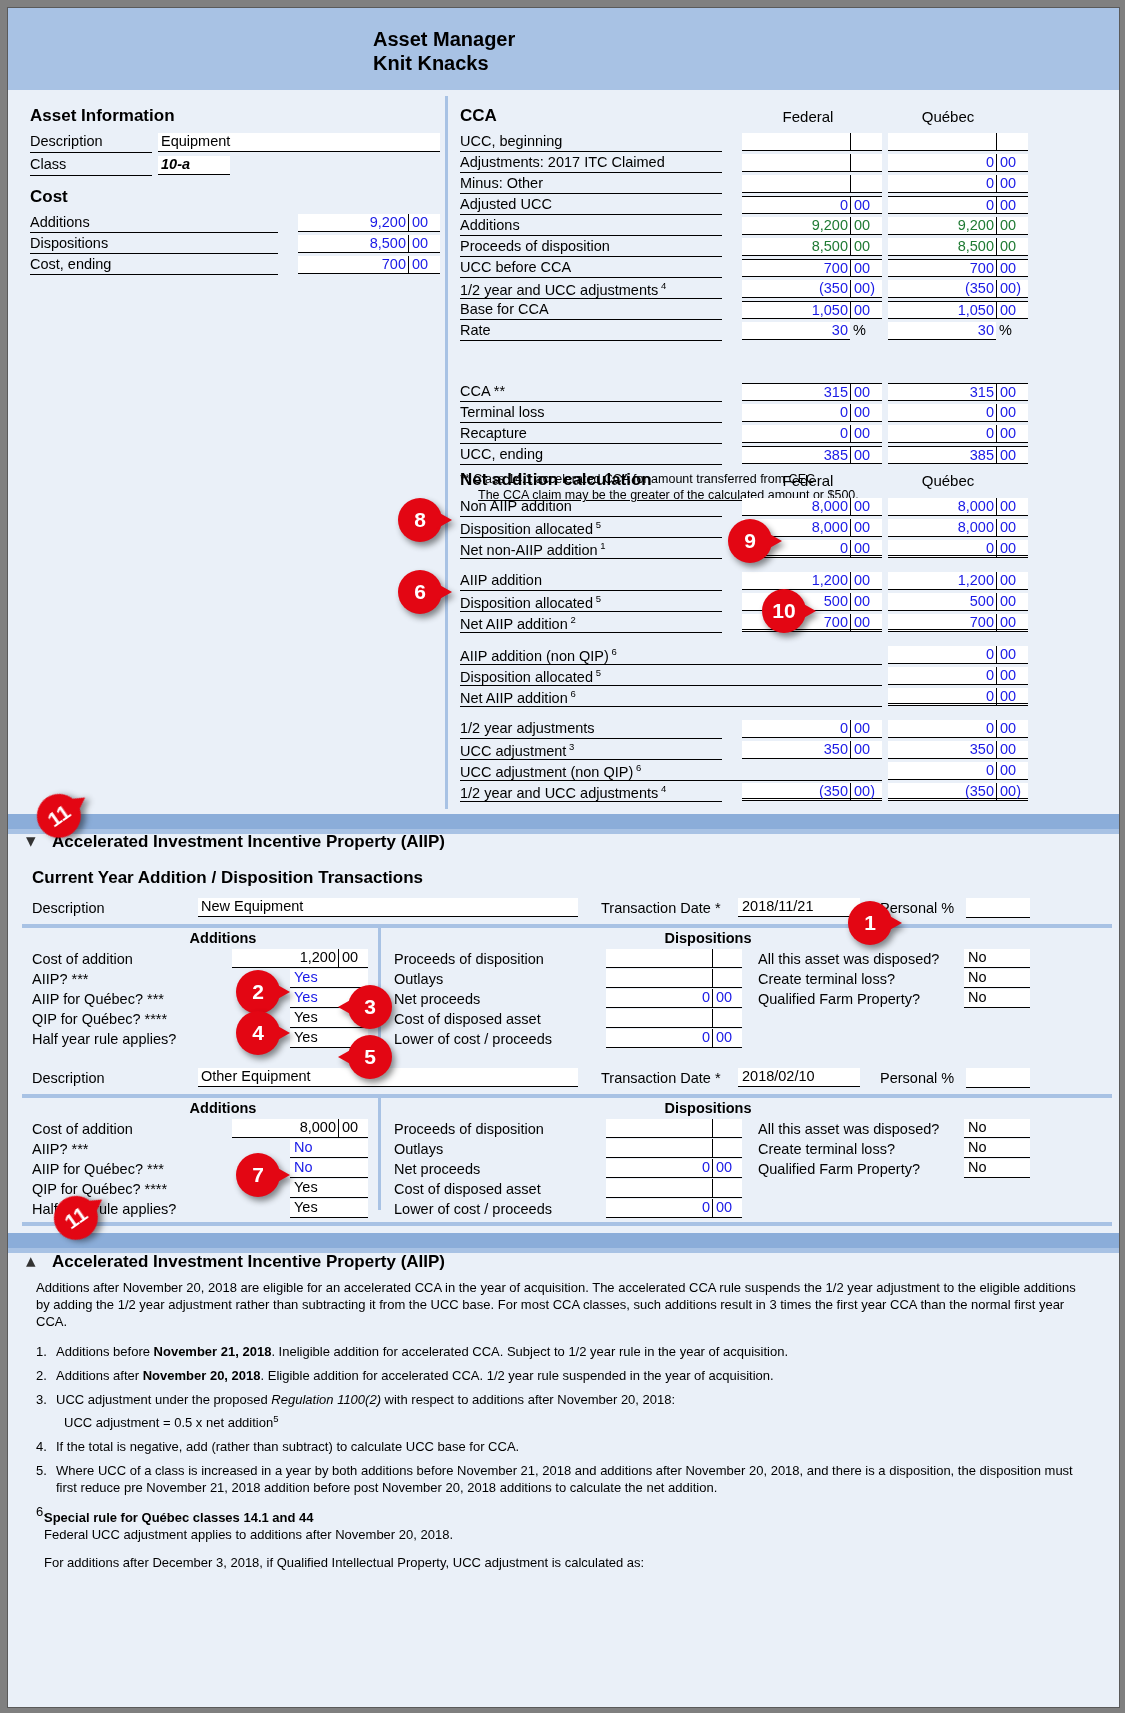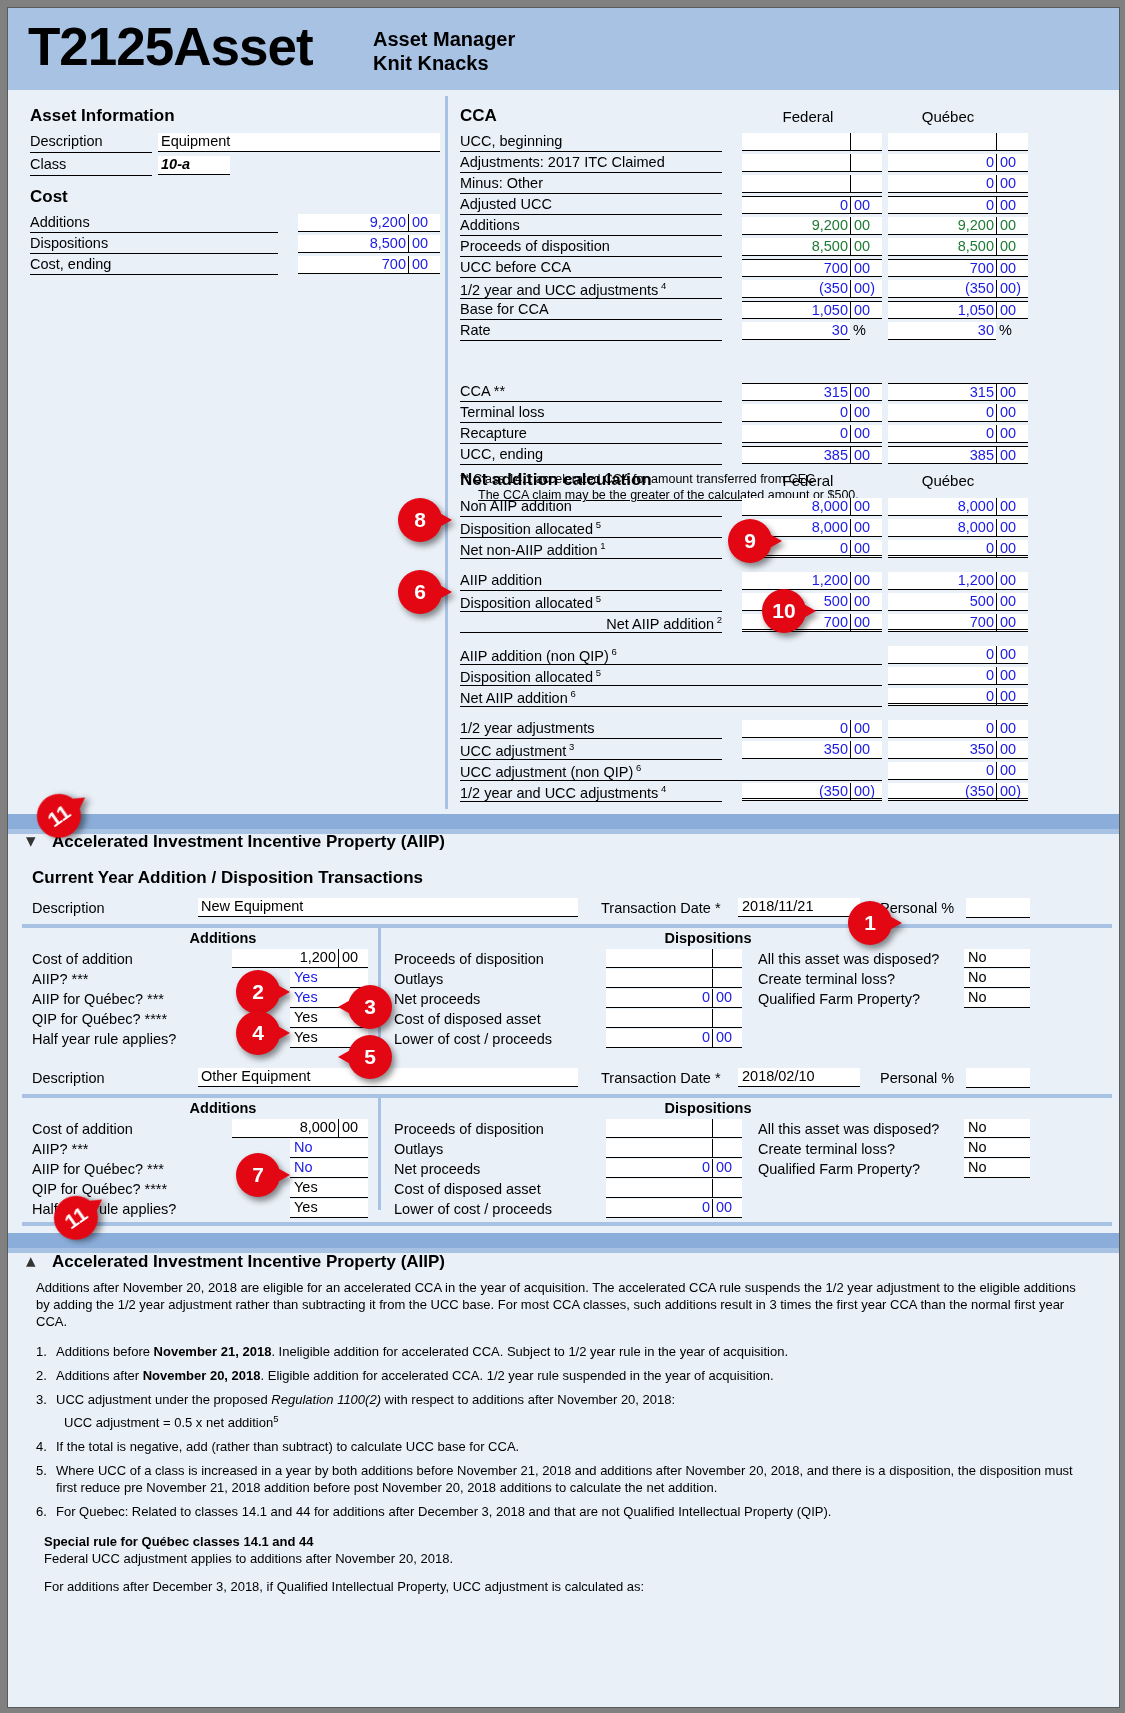--- a/index.html
+++ b/index.html
@@ -84,21 +84,20 @@
   .note{font-size:13px;line-height:17px;}
   .note b{font-weight:bold;}
   .note i{font-style:italic;}
 </style>
 </head>
 <body>
 
 <div class="page">
 
   <div class="hdr">
-    <div class="hdr-title">T2125Asset</div>
     <div class="hdr-sub">
       <div>Asset Manager</div>
       <div>Knit Knacks</div>
     </div>
   </div>
 
   <div class="vsplit"></div>
 
   <div style="position:absolute;left:22px;top:98px;width:410px;">
     <div class="sec-h">Asset Information</div>
@@ -285,21 +284,21 @@
             <div class="fld cents" style="position:absolute;left:536px;top:0;width:32px;height:18px;">00</div>
           </div>
           <div style="position: relative; height: 21px;">
             <div class="lbl dot" style="position:absolute;left:0;top:0;width:262px;height:18px;">Disposition allocated<span class="sup"> 5</span></div>
             <div class="fld num" style="position:absolute;left:282px;top:0;width:108px;height:18px;">500</div>
             <div class="fld cents" style="position:absolute;left:390px;top:0;width:32px;height:18px;">00</div>
             <div class="fld num" style="position:absolute;left:428px;top:0;width:108px;height:18px;">500</div>
             <div class="fld cents" style="position:absolute;left:536px;top:0;width:32px;height:18px;">00</div>
           </div>
           <div style="position: relative; height: 21px;">
-            <div class="lbl dot" style="position:absolute;left:0;top:0;width:262px;height:18px;text-align:right;">Net AIIP addition<span class="sup"> 2</span></div>
+            <div class="lbl dot" style="position:absolute;left:0;top:0;width:262px;height:18px;">Net AIIP addition<span class="sup"> 2</span></div>
             <div class="fld num" style="position: absolute; left: 282px; top: 0px; width: 108px; height: 18px; border-bottom: 3px double rgb(0, 0, 0);">700</div>
             <div class="fld cents" style="position: absolute; left: 390px; top: 0px; width: 32px; height: 18px; border-bottom: 3px double rgb(0, 0, 0);">00</div>
             <div class="fld num" style="position: absolute; left: 428px; top: 0px; width: 108px; height: 18px; border-bottom: 3px double rgb(0, 0, 0);">700</div>
             <div class="fld cents" style="position: absolute; left: 536px; top: 0px; width: 32px; height: 18px; border-bottom: 3px double rgb(0, 0, 0);">00</div>
           </div>
         </div>
         <div style="margin-bottom: 11px;">
           <div style="position: relative; height: 21px;">
             <div class="lbl dot" style="position:absolute;left:0;top:0;width:422px;height:18px;">AIIP addition (non QIP)<span class="sup"> 6</span></div>
             <div class="fld num" style="position:absolute;left:428px;top:0;width:108px;height:18px;">0</div>
@@ -458,21 +457,21 @@
       <div class="chev" style="position:absolute;left:4px;top:0;">▴</div>
       <div style="position:absolute;left:30px;top:1px;font-size:17px;font-weight:bold;">Accelerated Investment Incentive Property (AIIP)</div>
     </div>
     <div class="note" style="margin-top:2px;margin-left:14px;width:1055px;text-align:left;">Additions after November 20, 2018 are eligible for an accelerated CCA in the year of acquisition. The accelerated CCA rule suspends the 1/2 year adjustment to the eligible additions by adding the 1/2 year adjustment rather than subtracting it from the UCC base. For most CCA classes, such additions result in 3 times the first year CCA than the normal first year CCA.</div>
     <div id="note-items" style="margin-top:13px;margin-left:14px;width:1055px;">
         <div class="note" style="position: relative; padding-left: 20px; margin-bottom: 7px;"><span style="position:absolute;left:0;top:0;">1.</span><span>Additions before <b>November 21, 2018</b>. Ineligible addition for accelerated CCA. Subject to 1/2 year rule in the year of acquisition.</span></div>
         <div class="note" style="position: relative; padding-left: 20px; margin-bottom: 7px;"><span style="position:absolute;left:0;top:0;">2.</span><span>Additions after <b>November 20, 2018</b>. Eligible addition for accelerated CCA. 1/2 year rule suspended in the year of acquisition.</span></div>
         <div class="note" style="position: relative; padding-left: 20px; margin-bottom: 7px;"><span style="position:absolute;left:0;top:0;">3.</span><span>UCC adjustment under the proposed <i>Regulation 1100(2)</i> with respect to additions after November 20, 2018:</span><div style="margin-top:2px;padding-left:8px;">UCC adjustment =  0.5 x net addition<span class="sup">5</span></div></div>
         <div class="note" style="position: relative; padding-left: 20px; margin-bottom: 7px;"><span style="position:absolute;left:0;top:0;">4.</span><span>If the total is negative, add (rather than subtract) to calculate UCC base for CCA.</span></div>
         <div class="note" style="position: relative; padding-left: 20px; margin-bottom: 7px;"><span style="position:absolute;left:0;top:0;">5.</span><span>Where UCC of a class is increased in a year by both additions before November 21, 2018 and additions after November 20, 2018, and there is a disposition, the disposition must first reduce pre November 21, 2018 addition before post November 20, 2018 additions to calculate the net addition.</span></div>
-        <div class="note" style="position: relative; padding-left: 20px; margin-bottom: 7px;"><span style="position:absolute;left:0;top:0;">6.</span><span>For Quebec: Related to classes 14.1 and 44 for additions after December 3, 2018 and that are not Qualified Intellectual Property (QIP).</span></div>
+        <div class="note" style="position: relative; padding-left: 20px; margin-bottom: 7px;"><span style="position:absolute;left:0;top:0;">6.</span></div>
       </div>
     <div style="margin-top:13px;margin-left:22px;width:1048px;">
       <div class="note" style="font-weight:bold;">Special rule for Québec classes 14.1 and 44</div>
       <div class="note">Federal UCC adjustment applies to additions after November 20, 2018.</div>
       <div class="note" style="margin-top:11px;">For additions after December 3, 2018, if Qualified Intellectual Property, UCC adjustment is calculated as:</div>
     </div>
   </div>
 
   <div id="callout-layer">
       <div class="callout" style="left: 840px; top: 893px;">

